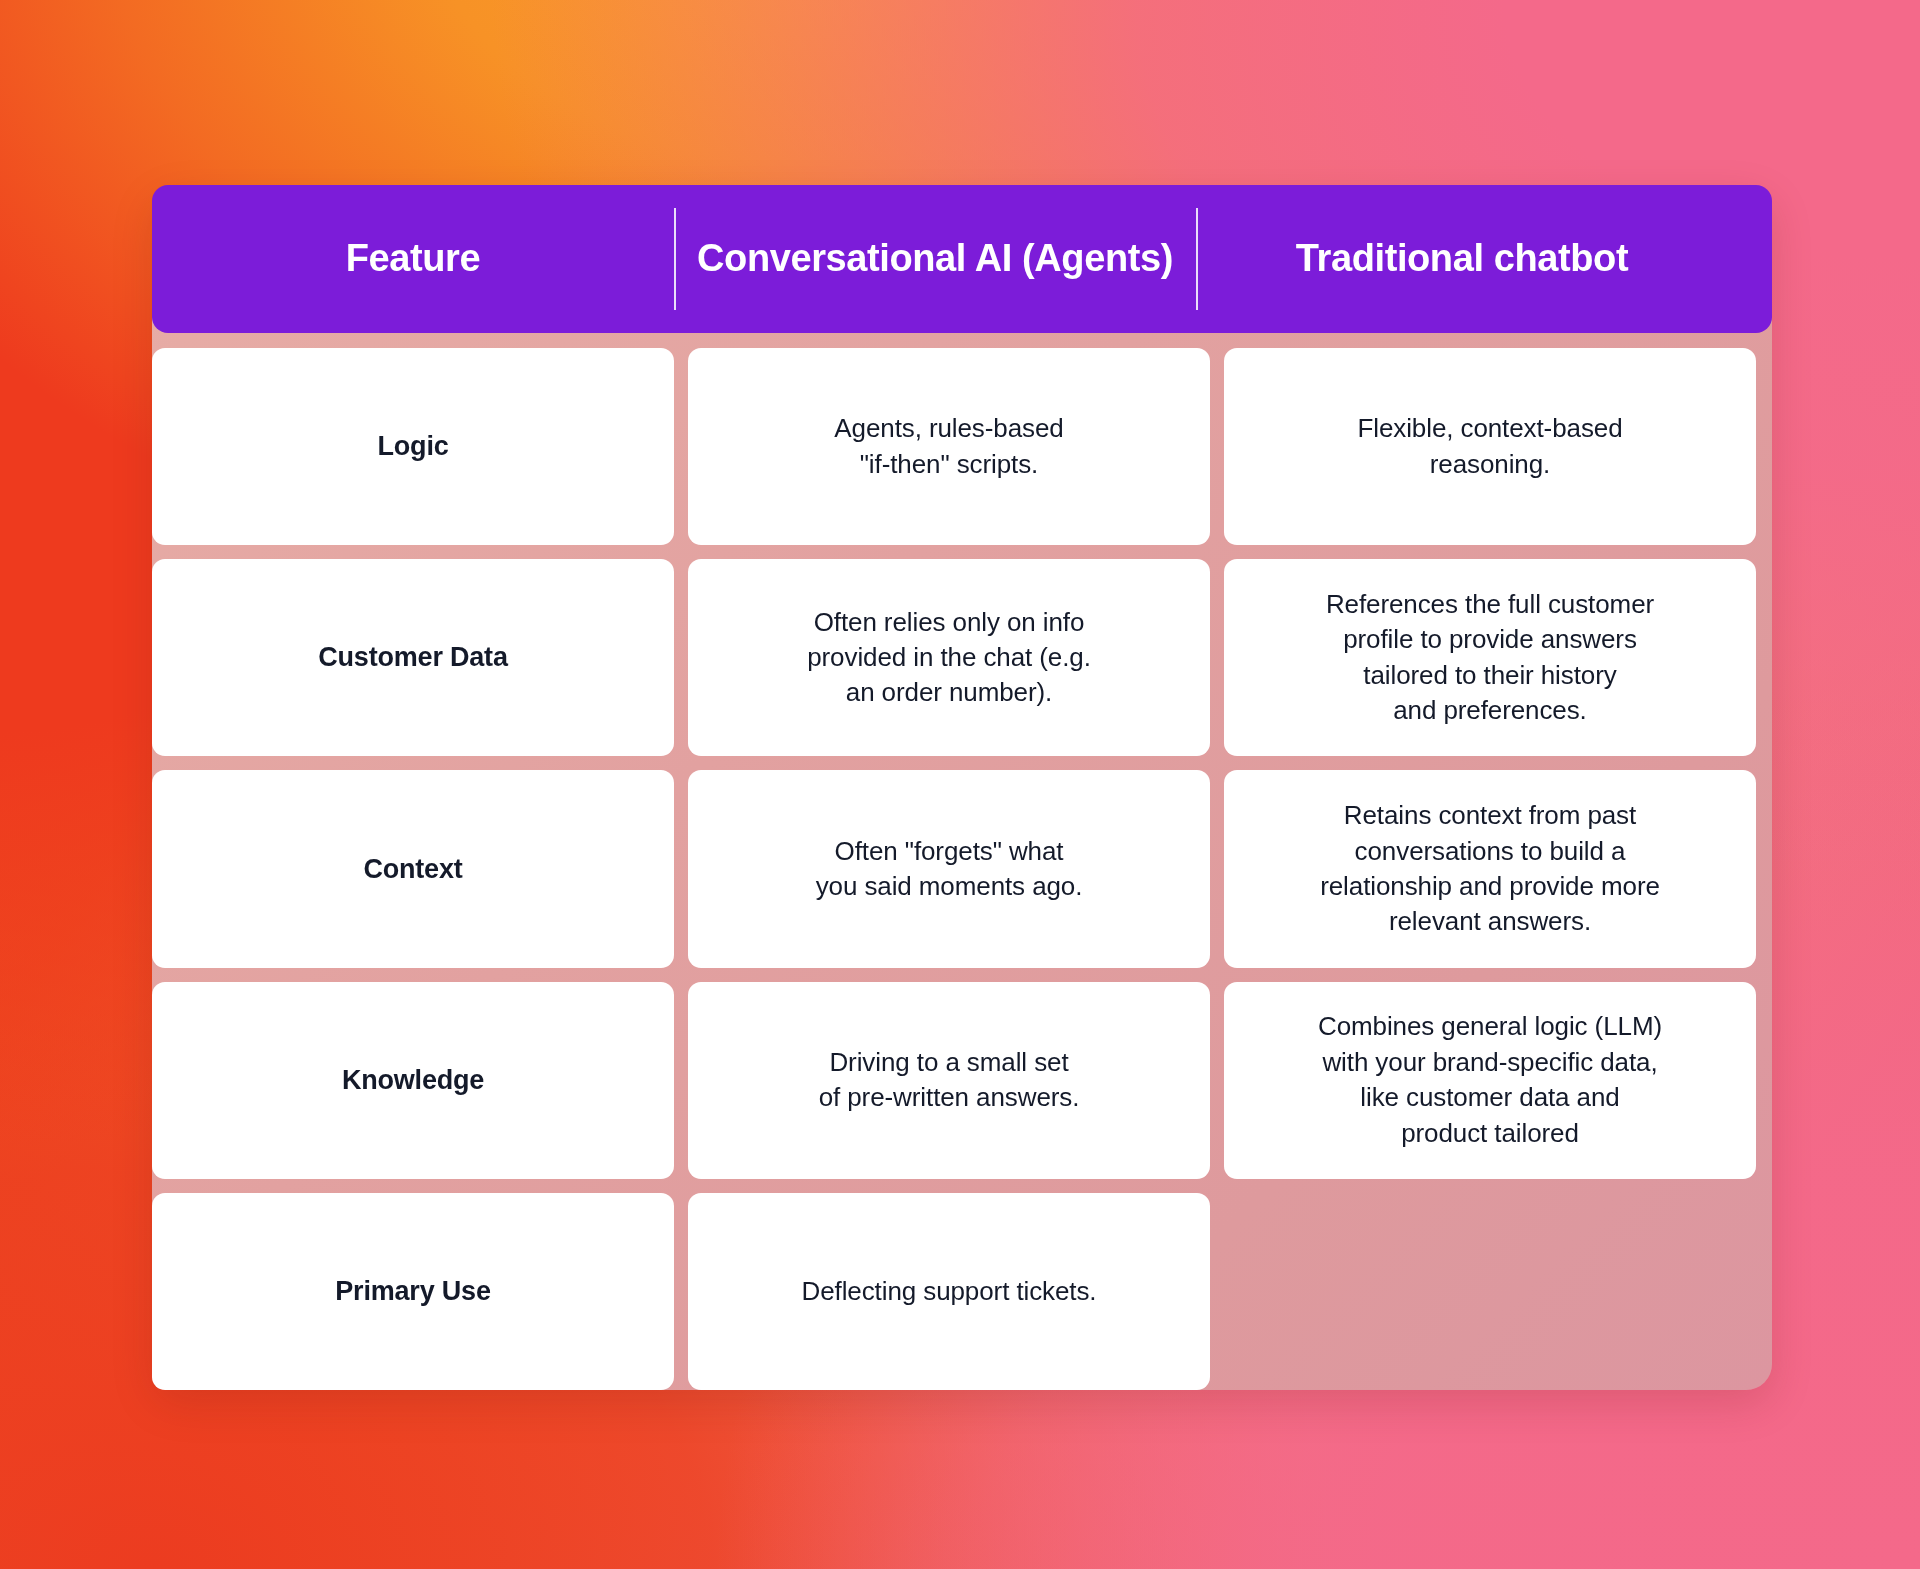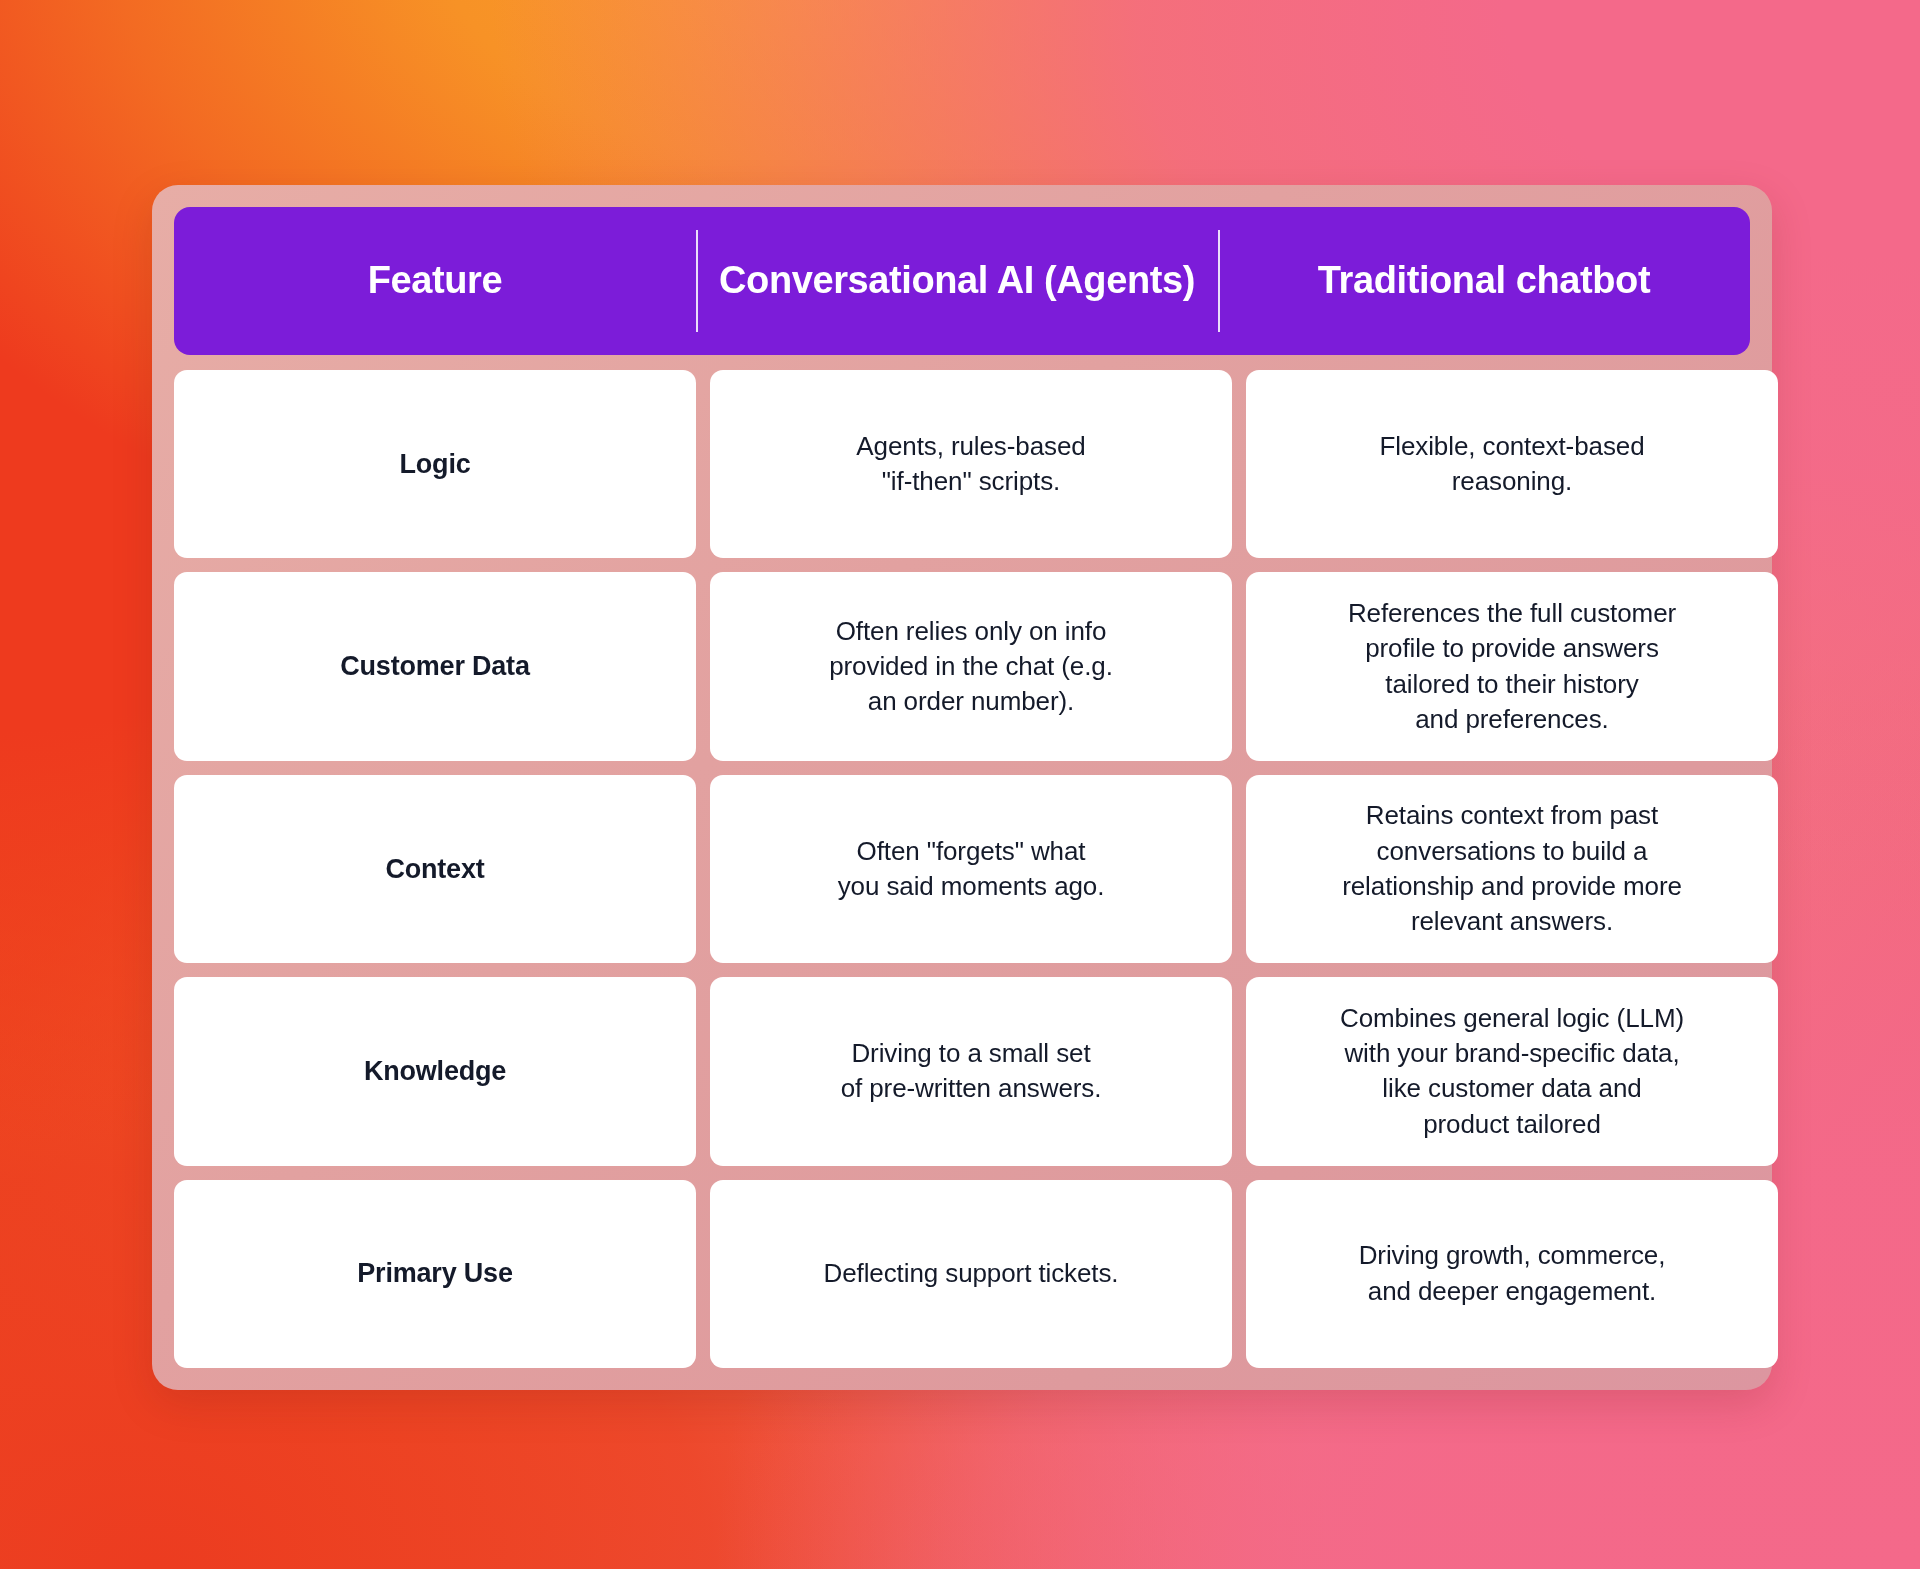--- a/index.html
+++ b/index.html
@@ -32,21 +32,20 @@
 
   
   #comparison-panel {
     position: absolute;
     left: 152px;
     top: 185px;
     width: 1620px;
     height: 1205px;
     background: linear-gradient(135deg, #E7ADA6 0%, #E2A1A0 40%, #DE9A9D 75%, #DC96A0 100%);
     border-radius: 26px;
-    padding: 22px;
     box-shadow: 0 14px 40px rgba(120, 30, 20, 0.18);
     display: flex;
     flex-direction: column;
     gap: 15px;
   }
 
   
   #table-header {
     display: grid;
     grid-template-columns: 522px 522px 532px;
@@ -173,18 +172,16 @@
 of pre-written answers.</div>
       <div class="cell detail-cell">Combines general logic (LLM)
 with your brand-specific data,
 like customer data and
 product tailored</div>
     </div>
 
     <div class="table-row">
       <div class="cell feature-cell">Primary Use</div>
       <div class="cell detail-cell">Deflecting support tickets.</div>
-      <div class="cell detail-cell">Driving growth, commerce,
-and deeper engagement.</div>
     </div>
 
   </div>
 </div>
 
 </body></html>

